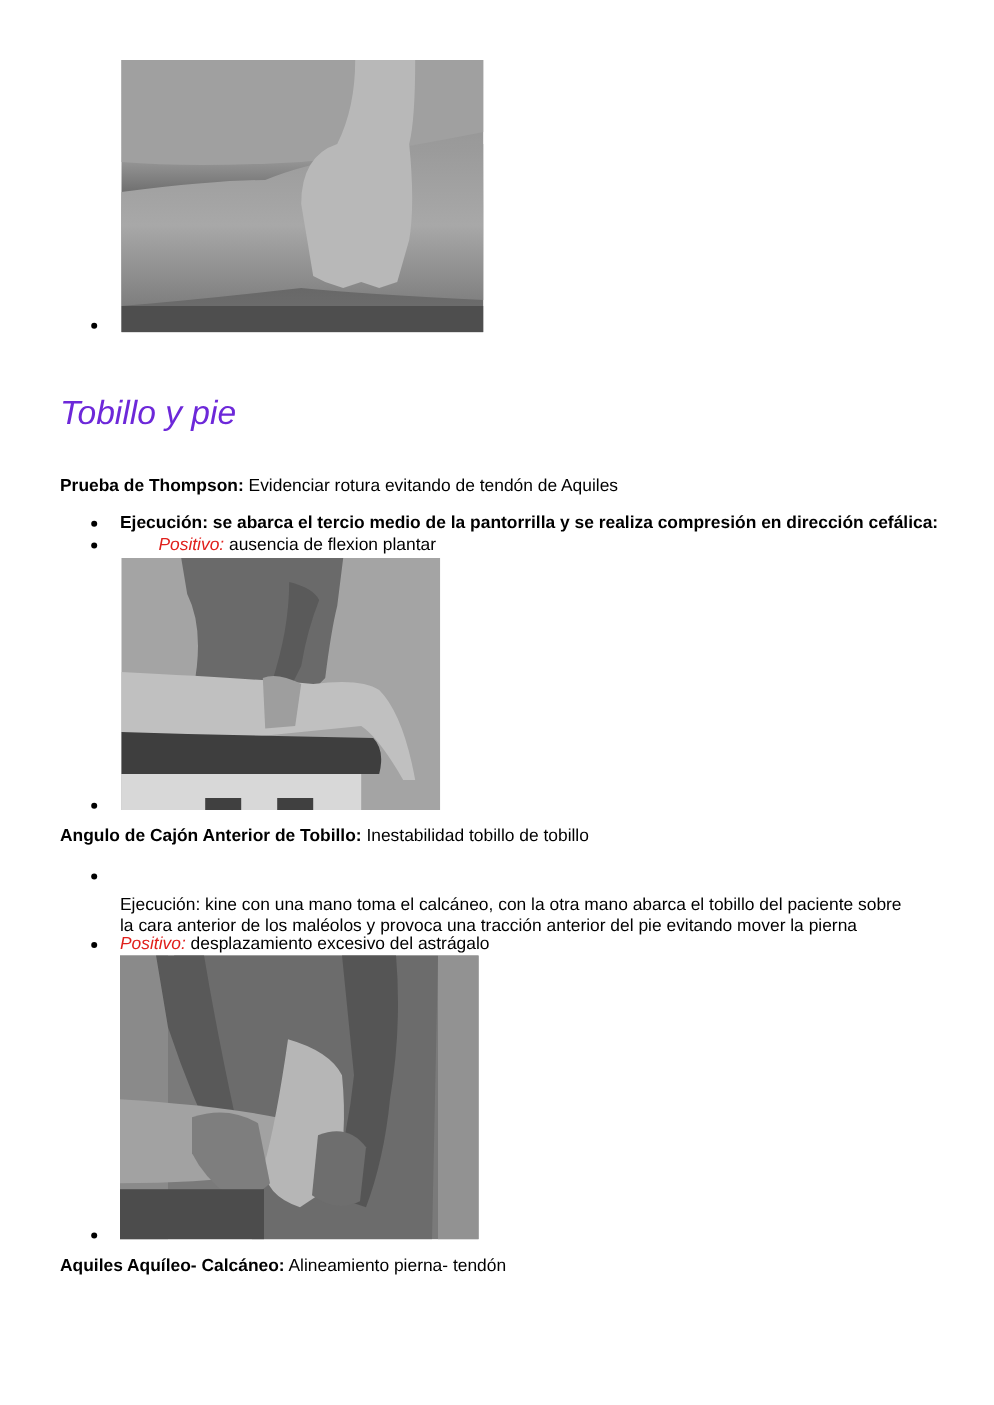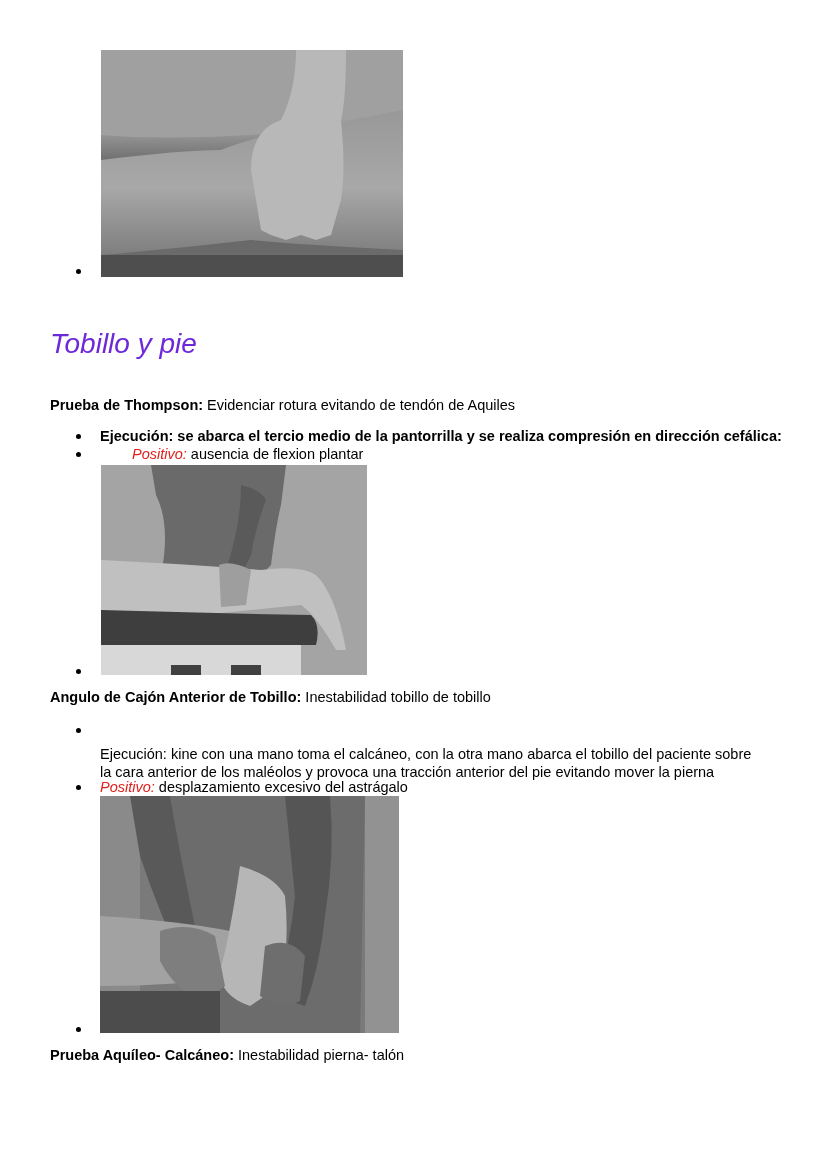--- a/index.html
+++ b/index.html
@@ -97,14 +97,14 @@
     <path d="M185 0 H230 Q235 60 225 120 Q220 170 205 210 L175 200 Q190 150 195 100 Z" fill="#555555"></path>
     <path d="M0 120 Q80 125 130 135 L135 180 Q80 190 0 190 Z" fill="#a2a2a2"></path>
     <path d="M140 70 Q175 80 185 100 Q190 150 180 190 L150 210 Q120 200 120 175 Q130 140 140 70 Z" fill="#b6b6b6"></path>
     <path d="M60 135 Q90 125 115 140 L125 190 Q110 205 90 200 Q70 185 60 165 Z" fill="#7e7e7e"></path>
     <path d="M165 150 Q190 140 205 160 L200 205 Q180 215 160 200 Z" fill="#6e6e6e"></path>
     <rect y="195" width="120" height="42" fill="#4c4c4c"></rect>
   </svg>
 </div>
 
 <div class="line" style="left:50px; top:1046px;">
-  <span class="title-bold">Prueba Aquíleo- Calcáneo:</span><span> Inestabilidad pierna- talón</span>
+  <span class="title-bold">Aquiles Aquíleo- Calcáneo:</span><span> Alineamiento pierna- tendón</span>
 </div>
 
 </body></html>

